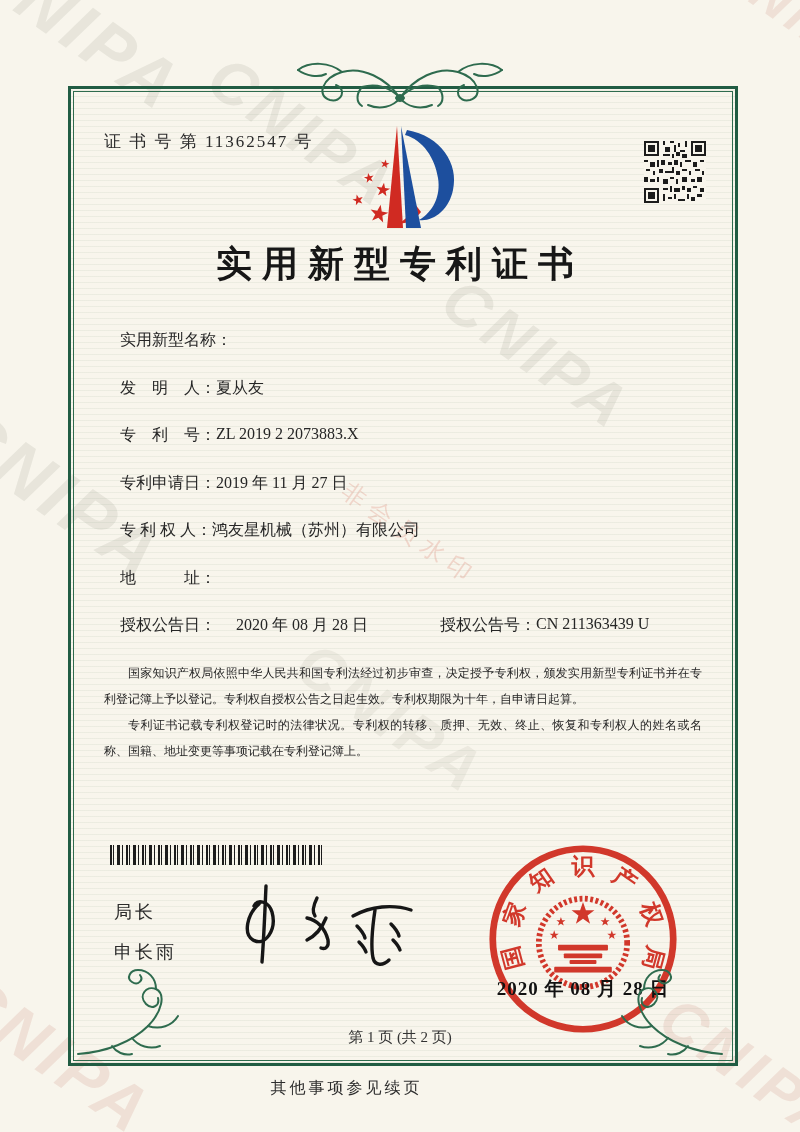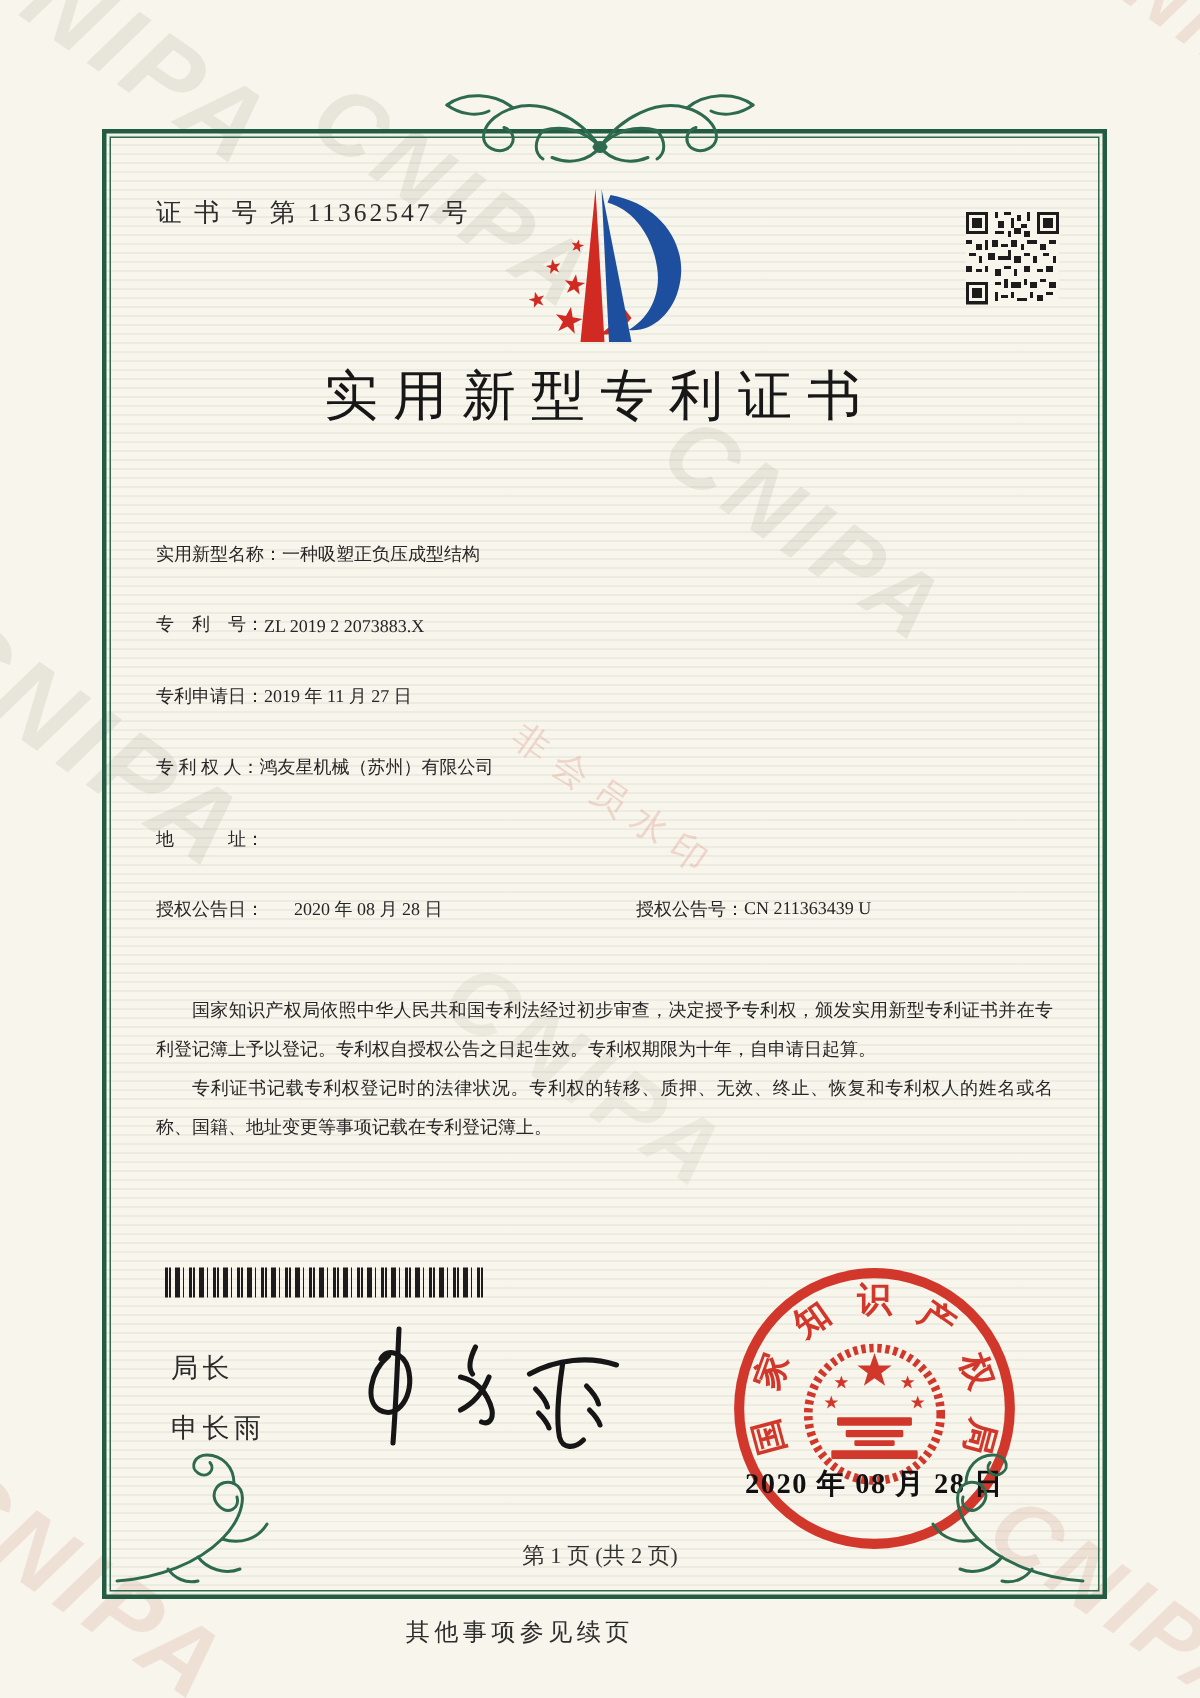--- a/index.html
+++ b/index.html
@@ -58,25 +58,25 @@
   
   .content{position:absolute;inset:0;z-index:3;}
   .cert-no{
     position:absolute;left:104px;top:130px;
     font-size:17px;letter-spacing:2px;color:#2b2b2b;
   }
   .logo{position:absolute;left:325px;top:120px;}
   .qr{position:absolute;left:644px;top:141px;width:62px;height:62px;}
   .title{
     position:absolute;left:0;top:240px;width:800px;
-    text-align:center;font-size:36px;font-weight:normal;
+    text-align:center;font-size:36px;font-weight:bold;
     letter-spacing:10px;color:#171717;
   }
   .fields{position:absolute;left:104px;top:330px;width:610px;}
-  .field-row{height:47.5px;display:flex;align-items:flex-end;font-size:12px;color:#262626;}
+  .field-row{height:47.5px;display:flex;align-items:flex-start;font-size:16px;color:#262626;margin-left:16px;}
   .field-label{white-space:pre;}
   .field-value{white-space:pre;}
   .grant-row{position:relative;gap:20px;}
   .grant-right{position:absolute;left:320px;display:flex;}
   .paras{
     position:absolute;left:104px;top:660px;width:598px;
     font-size:12px;line-height:26px;text-align:justify;color:#262626;
   }
   .paras p{margin:0;text-indent:2em;}
   .barcode{
@@ -254,21 +254,24 @@
         <rect x="22" y="26" width="2" height="2"></rect>
           <rect x="25" y="25" width="2" height="1"></rect>
       </g>
     </svg>
 
     <div class="title">实用新型专利证书</div>
 
     <div class="fields">
       <div class="field-row">
         <span class="field-label">实用新型名称：</span>
-          <span class="field-value">一种吸塑正负压成型结构</span>
+      </div>
+      <div class="field-row">
+        <span class="field-label">发　明　人：</span>
+          <span class="field-value">夏从友</span>
       </div>
       <div class="field-row">
         <span class="field-label">专　利　号：</span>
           <span class="field-value">ZL 2019 2 2073883.X</span>
       </div>
       <div class="field-row">
         <span class="field-label">专利申请日：</span>
           <span class="field-value">2019 年 11 月 27 日</span>
       </div>
       <div class="field-row">

